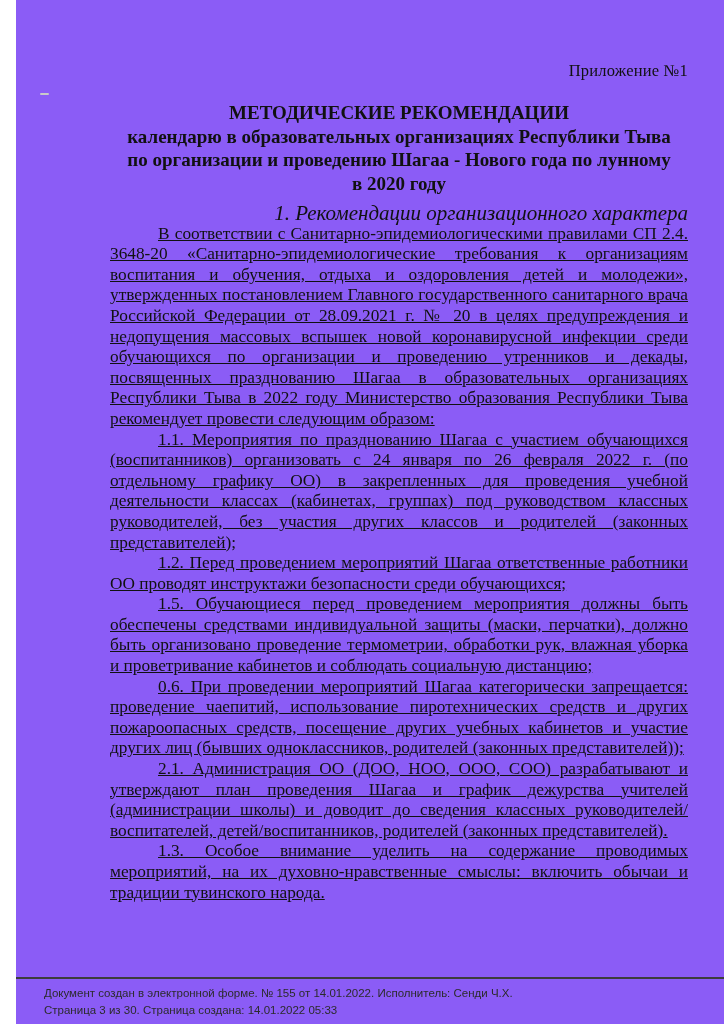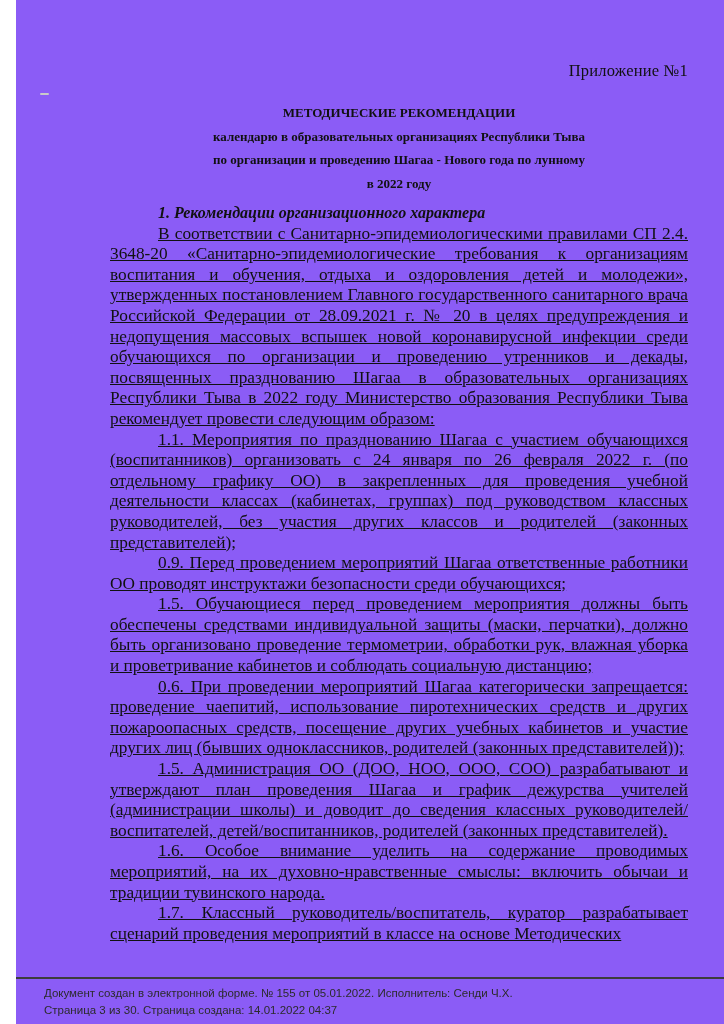--- a/index.html
+++ b/index.html
@@ -34,37 +34,38 @@
     background: #c9c9c9;
     border-radius: 1px;
   }
   .title-block {
     position: absolute;
     top: 101px;
     left: 94px;
     width: 578px;
     text-align: center;
     font-weight: bold;
-    font-size: 13px;
+    font-size: 19px;
     line-height: 23.5px;
   }
   .body-block {
     position: absolute;
     top: 203px;
     left: 94px;
     width: 578px;
     font-size: 17.3px;
     line-height: 20.6px;
   }
   .section-heading {
     margin: 0;
     font-style: italic;
     text-indent: 48px;
-    font-weight: bold;
-    font-size: 16px;
+    font-weight: normal;
+    font-size: 21px;
+    text-align: right;
   }
   .para {
     margin: 0;
     text-align: justify;
     text-indent: 48px;
     text-decoration: underline;
   }
   .footer-rule {
     position: absolute;
     left: 0;
@@ -89,35 +90,34 @@
 <div class="page">
 
   <div class="annex-label">Приложение №1</div>
 
   <div class="scan-artifact"></div>
 
   <div class="title-block">
     <div>МЕТОДИЧЕСКИЕ РЕКОМЕНДАЦИИ</div>
     <div>календарю в образовательных организациях Республики Тыва</div>
     <div>по организации и проведению Шагаа - Нового года по лунному</div>
-    <div>в 2022 году</div>
+    <div>в 2020 году</div>
   </div>
 
   <div class="body-block">
     <h2 class="section-heading">1. Рекомендации организационного характера</h2>
     <p class="para">В соответствии с Санитарно-эпидемиологическими правилами СП 2.4. 3648-20 «Санитарно-эпидемиологические требования к организациям воспитания и обучения, отдыха и оздоровления детей и молодежи», утвержденных постановлением Главного государственного санитарного врача Российской Федерации от 28.09.2021 г. № 20 в целях предупреждения и недопущения массовых вспышек новой коронавирусной инфекции среди обучающихся по организации и проведению утренников и декады, посвященных празднованию Шагаа в образовательных организациях Республики Тыва в 2022 году Министерство образования Республики Тыва рекомендует провести следующим образом:</p>
     <p class="para">1.1. Мероприятия по празднованию Шагаа с участием обучающихся (воспитанников) организовать с 24 января по 26 февраля 2022 г. (по отдельному графику ОО) в закрепленных для проведения учебной деятельности классах (кабинетах, группах) под руководством классных руководителей, без участия других классов и родителей (законных представителей);</p>
-    <p class="para">0.9. Перед проведением мероприятий Шагаа ответственные работники ОО проводят инструктажи безопасности среди обучающихся;</p>
+    <p class="para">1.2. Перед проведением мероприятий Шагаа ответственные работники ОО проводят инструктажи безопасности среди обучающихся;</p>
     <p class="para">1.5. Обучающиеся перед проведением мероприятия должны быть обеспечены средствами индивидуальной защиты (маски, перчатки), должно быть организовано проведение термометрии, обработки рук, влажная уборка и проветривание кабинетов и соблюдать социальную дистанцию;</p>
     <p class="para">0.6. При проведении мероприятий Шагаа категорически запрещается: проведение чаепитий, использование пиротехнических средств и других пожароопасных средств, посещение других учебных кабинетов и участие других лиц (бывших одноклассников, родителей (законных представителей));</p>
-    <p class="para">1.5. Администрация ОО (ДОО, НОО, ООО, СОО) разрабатывают и утверждают план проведения Шагаа и график дежурства учителей (администрации школы) и доводит до сведения классных руководителей/воспитателей, детей/воспитанников, родителей (законных представителей).</p>
-    <p class="para">1.6. Особое внимание уделить на содержание проводимых мероприятий, на их духовно-нравственные смыслы: включить обычаи и традиции тувинского народа.</p>
-    <p class="para">1.7. Классный руководитель/воспитатель, куратор разрабатывает сценарий проведения мероприятий в классе на основе Методических</p>
+    <p class="para">2.1. Администрация ОО (ДОО, НОО, ООО, СОО) разрабатывают и утверждают план проведения Шагаа и график дежурства учителей (администрации школы) и доводит до сведения классных руководителей/воспитателей, детей/воспитанников, родителей (законных представителей).</p>
+    <p class="para">1.3. Особое внимание уделить на содержание проводимых мероприятий, на их духовно-нравственные смыслы: включить обычаи и традиции тувинского народа.</p>
   </div>
 
   <div class="footer-rule"></div>
 
   <div class="footer-text">
-    <div>Документ создан в электронной форме. № 155 от 05.01.2022. Исполнитель: Сенди Ч.Х.</div>
-    <div>Страница 3 из 30. Страница создана: 14.01.2022 04:37</div>
+    <div>Документ создан в электронной форме. № 155 от 14.01.2022. Исполнитель: Сенди Ч.Х.</div>
+    <div>Страница 3 из 30. Страница создана: 14.01.2022 05:33</div>
   </div>
 
 </div>
 
 </body></html>

